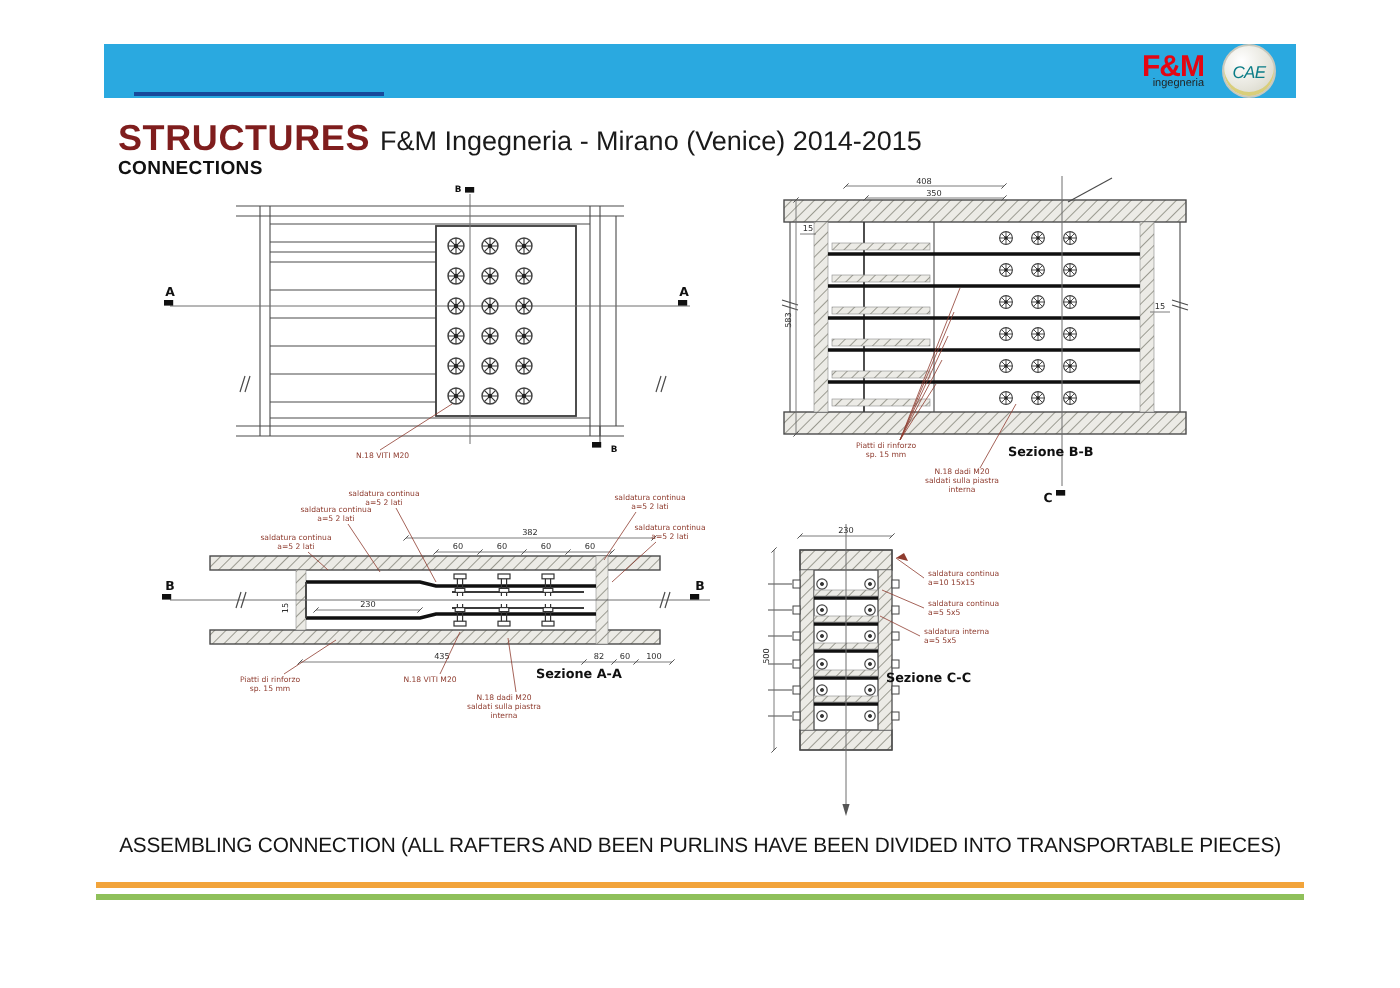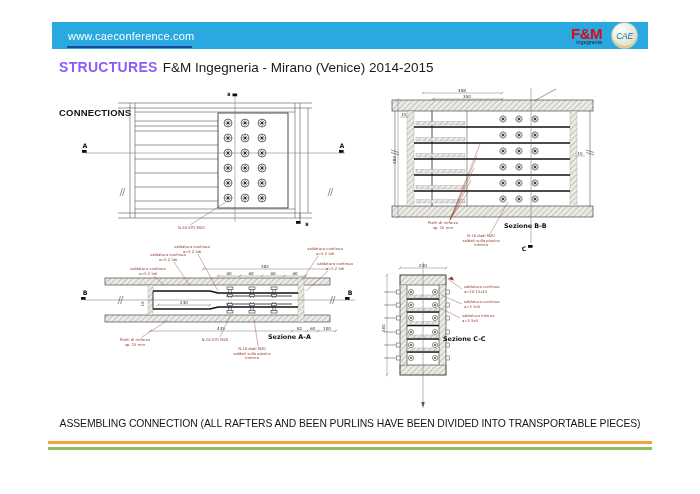--- a/index.html
+++ b/index.html
@@ -13,23 +13,23 @@
   .logos{position:absolute;right:10px;top:0;height:27px;display:flex;align-items:center;gap:9px;}
   .fm{display:flex;flex-direction:column;align-items:flex-end;line-height:1;margin-left:12px;}
   .fm .fm-top{color:#e30613;font-weight:900;font-size:15px;letter-spacing:-.5px;}
   .fm .fm-bot{color:#222;font-size:5.5px;margin-top:-1px;}
   .cae{width:25px;height:25px;border-radius:50%;border:1px solid #c9c9bd;
        background:radial-gradient(circle at 35% 30%, #ffffff 0%, #e7e6dd 55%, #cfcdbd 100%);
        display:flex;align-items:center;justify-content:center;box-shadow:inset 0 -2px 0 #d9ce7a;}
   .cae span{color:#0a7c86;font-weight:400;font-style:italic;font-size:8.5px;letter-spacing:-.3px;}
   
   .titleline{position:absolute;left:59px;top:59px;font-size:13.5px;color:#1a1a1a;white-space:nowrap;}
-  .titleline .hl{color:#8b5cf6;font-weight:700;font-size:14px;letter-spacing:.3px;margin-right:5px;}
+  .titleline .hl{color:#7f1d1d;font-weight:700;font-size:18px;letter-spacing:.3px;margin-right:5px;}
   .sectionhead{position:absolute;left:59px;top:79px;font-size:9.5px;font-weight:700;color:#111;
-               letter-spacing:.2px;margin-top:28px;}
+               letter-spacing:.2px;}
   
   .caption{position:absolute;left:0;top:418px;width:100%;text-align:center;font-size:10.4px;
            color:#151515;letter-spacing:-.1px;}
   .bar-orange{position:absolute;left:48px;top:441px;width:604px;height:3.4px;background:#F2A43B;}
   .bar-green{position:absolute;left:48px;top:447px;width:604px;height:3.4px;background:#8FC05A;}
   
   svg.dwg{position:absolute;left:40px;top:88px;overflow:visible;}
   svg text{font-family:"DejaVu Sans",sans-serif;}
   .thin{stroke:#4a4a4a;stroke-width:.55;fill:none}
   .med{stroke:#3a3a3a;stroke-width:.9;fill:none}
@@ -45,21 +45,20 @@
   .t-cap{font-size:6.4px;font-weight:700;fill:#101010}
   .t-mark{font-size:6.2px;font-weight:700;fill:#101010;text-anchor:middle}
   .t-mark-sm{font-size:4.4px;font-weight:700;fill:#101010;text-anchor:middle}
 </style>
 </head>
 <body>
 
 <div class="slide">
 
   <div class="topbar">
-    <span class="url">www.caeconference.com</span>
     <div class="logos">
       <div class="fm">
         <span class="fm-top">F&amp;M</span>
         <span class="fm-bot">ingegneria</span>
       </div>
       <div class="cae">
         <span>CAE</span>
       </div>
     </div>
   </div>

